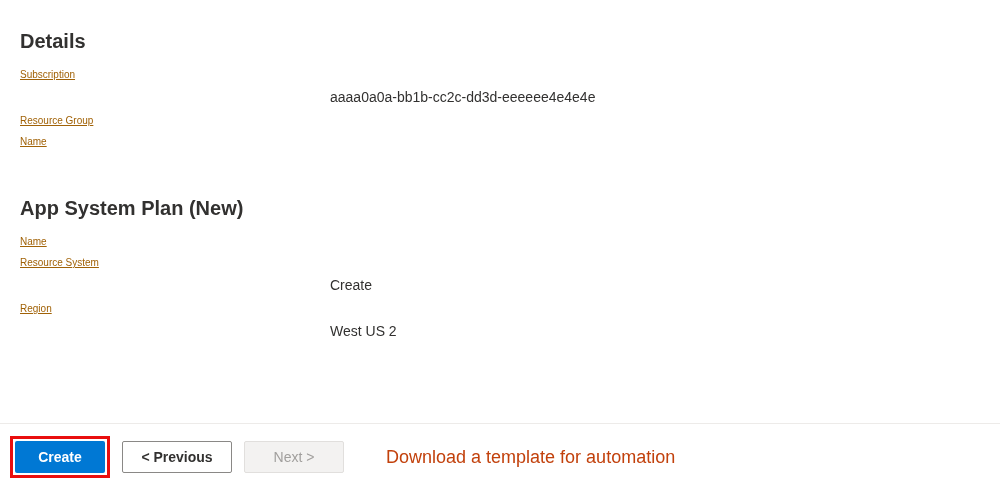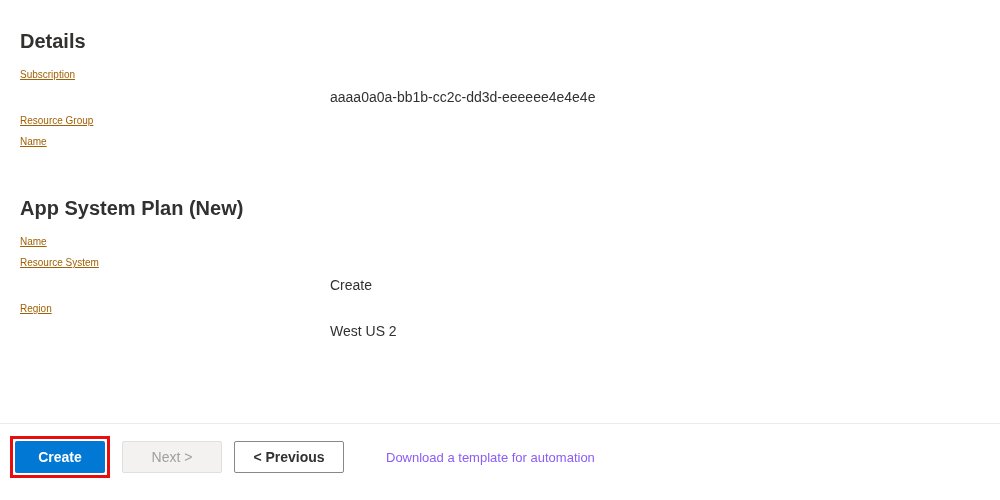--- a/index.html
+++ b/index.html
@@ -86,22 +86,22 @@
     }
     .btn-disabled {
       background: #f3f2f1;
       color: #a19f9d;
       border: 1px solid #e1dfdd;
       font-weight: 400;
       cursor: default;
       min-width: 100px;
     }
     .link {
-      color: #8b5cf6;
-      font-size: 13px;
+      color: #c2410c;
+      font-size: 18px;
       text-decoration: none;
       cursor: pointer;
       margin-left: 30px;
     }
   </style>
 </head>
 <body>
 
 <div class="content">
 
@@ -133,16 +133,16 @@
       <div class="row-value">West US 2</div>
     </div>
   </div>
 
 </div>
 
 <div class="footer">
   <span class="btn-primary-wrap">
     <button class="btn btn-primary">Create</button>
   </span>
+  <button class="btn btn-secondary">&lt; Previous</button>
   <button class="btn btn-disabled">Next &gt;</button>
-  <button class="btn btn-secondary">&lt; Previous</button>
   <a class="link">Download a template for automation</a>
 </div>
 
 </body></html>

